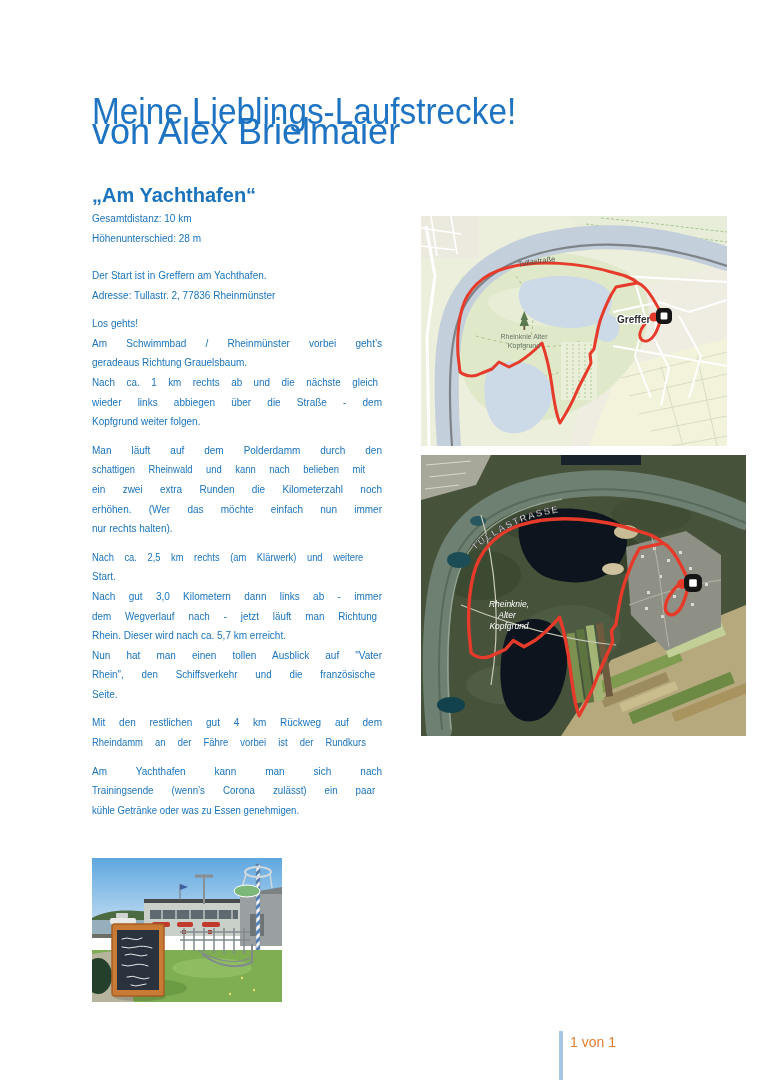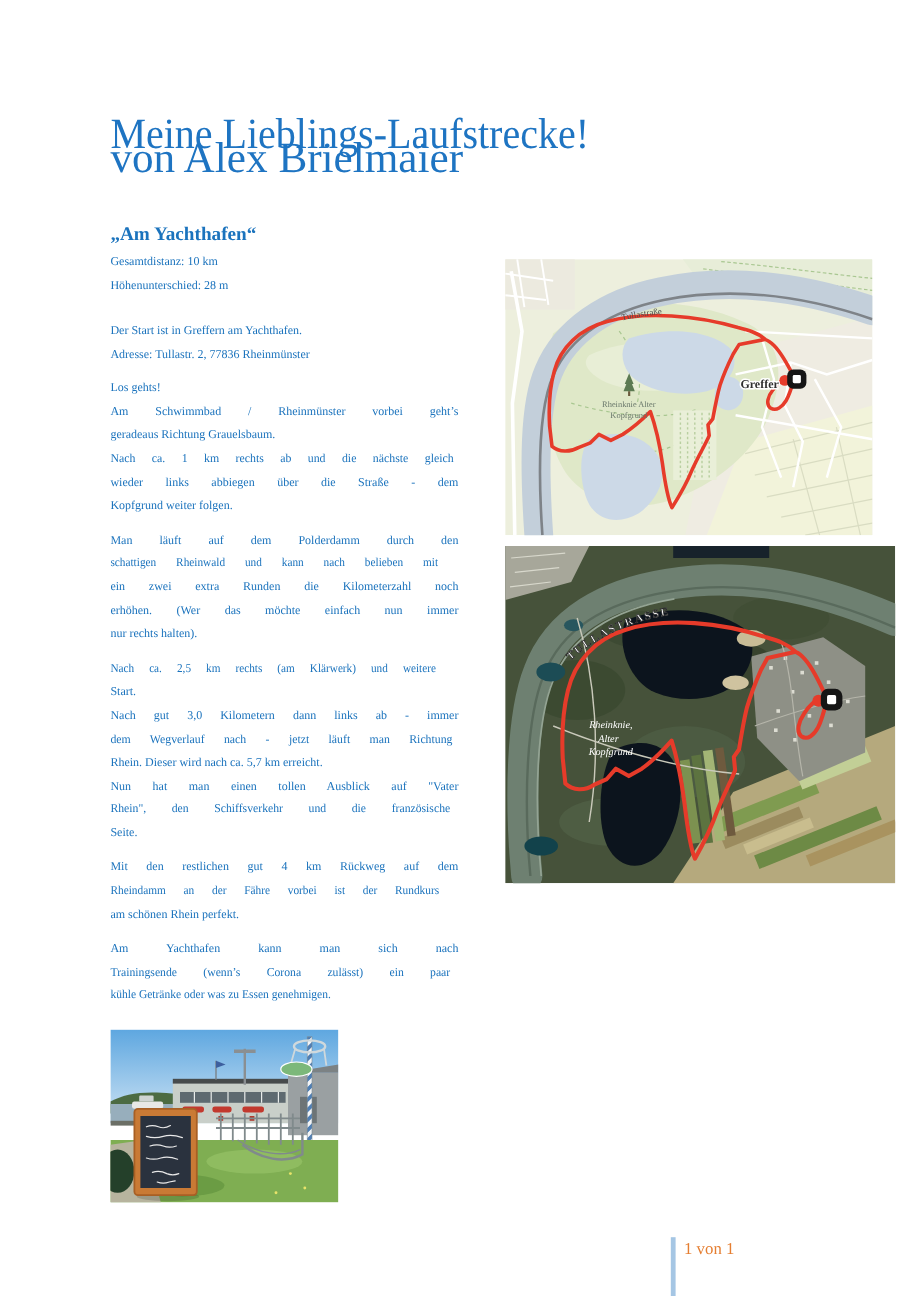--- a/index.html
+++ b/index.html
@@ -1,23 +1,23 @@
 <!DOCTYPE html>
 <html><head>
 <meta charset="utf-8">
 <style>
   html,body{margin:0;padding:0;background:#ffffff;}
   .page{position:relative;width:763px;height:1080px;background:#ffffff;overflow:hidden;
-        font-family:Liberation Serif, serif;}
+        font-family:Liberation Sans, sans-serif;}
   
   .title-block{position:absolute;left:92px;top:88px;width:424px;color:#1e74c2;}
   .title-block .line{font-size:36px;line-height:47px;font-weight:500;white-space:nowrap;}
   
   .subtitle-block{position:absolute;left:92px;top:185px;width:290px;color:#1b73bd;}
-  .route-name{font-size:16px;font-weight:bold;line-height:21px;margin-bottom:3px;white-space:nowrap;}
+  .route-name{font-size:20px;font-weight:bold;line-height:21px;margin-bottom:3px;white-space:nowrap;}
   .stat-line{font-size:10px;line-height:19.6px;white-space:nowrap;}
   
   .textcol{position:absolute;left:92px;top:266px;width:290px;color:#1b73bd;font-size:10px;}
   .para{margin:0 0 9px 0;}
   .line{display:block;height:19.6px;line-height:19.6px;white-space:nowrap;text-justify:inter-word;}
   .line.j{text-align:justify;text-align-last:justify;}
   
   .map1{position:absolute;left:421px;top:216px;width:306px;height:230px;}
   .map2{position:absolute;left:421px;top:455px;width:325px;height:281px;}
   .photo{position:absolute;left:92px;top:858px;width:190px;height:144px;}
@@ -68,21 +68,20 @@
         <div class="line j">Nach gut 3,0 Kilometern dann links ab - immer</div>
         <div class="line j" style="transform-origin: left center; transform: scaleX(0.983051);">dem Wegverlauf nach - jetzt läuft man Richtung</div>
         <div class="line">Rhein. Dieser wird nach ca. 5,7 km erreicht.</div>
         <div class="line j">Nun hat man einen tollen Ausblick auf "Vater</div>
         <div class="line j" style="transform-origin: left center; transform: scaleX(0.976431);">Rhein", den Schiffsverkehr und die französische</div>
         <div class="line">Seite.</div>
       </div>
     <div class="para">
         <div class="line j">Mit den restlichen gut 4 km Rückweg auf dem</div>
         <div class="line j" style="transform-origin: left center; transform: scaleX(0.944625);">Rheindamm an der Fähre vorbei ist der Rundkurs</div>
-        <div class="line">am schönen Rhein perfekt.</div>
       </div>
     <div class="para">
         <div class="line j">Am Yachthafen kann man sich nach</div>
         <div class="line j" style="transform-origin: left center; transform: scaleX(0.976431);">Trainingsende (wenn’s Corona zulässt) ein paar</div>
         <div class="line" style="transform-origin: left center; transform: scaleX(0.960265);">kühle Getränke oder was zu Essen genehmigen.</div>
       </div>
   </div>
 
   <div class="map1">
     <svg width="306" height="230" viewBox="0 0 306 230">

